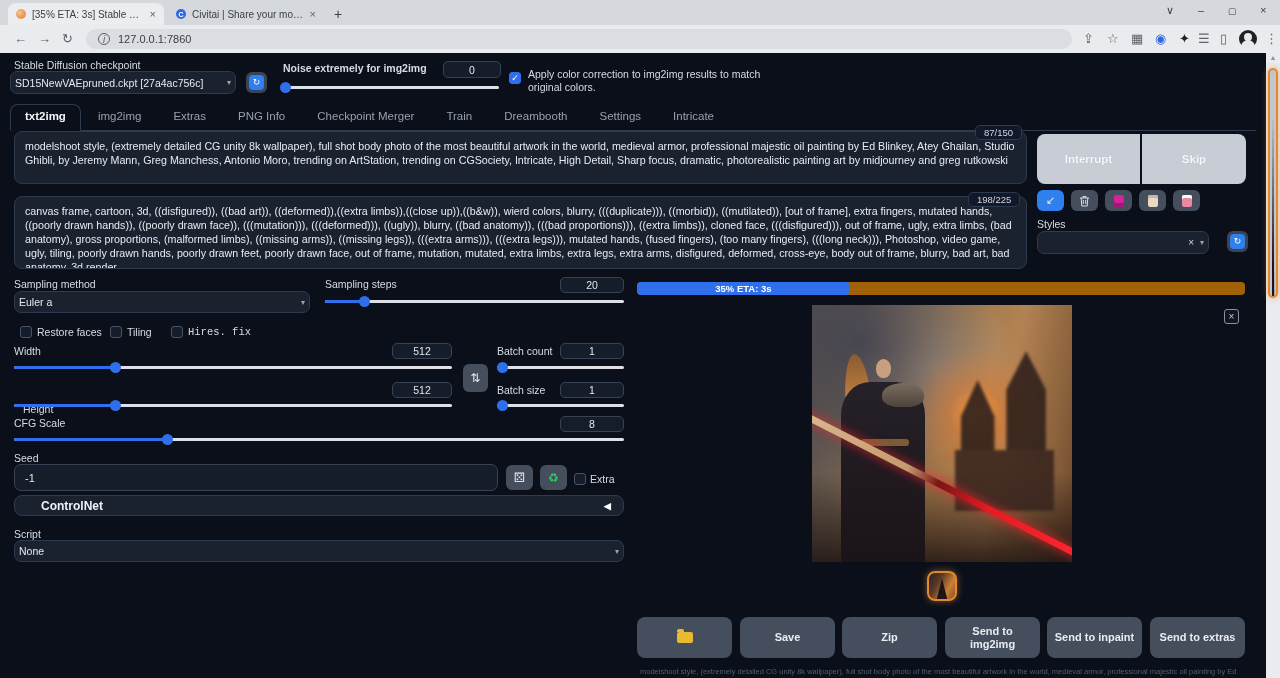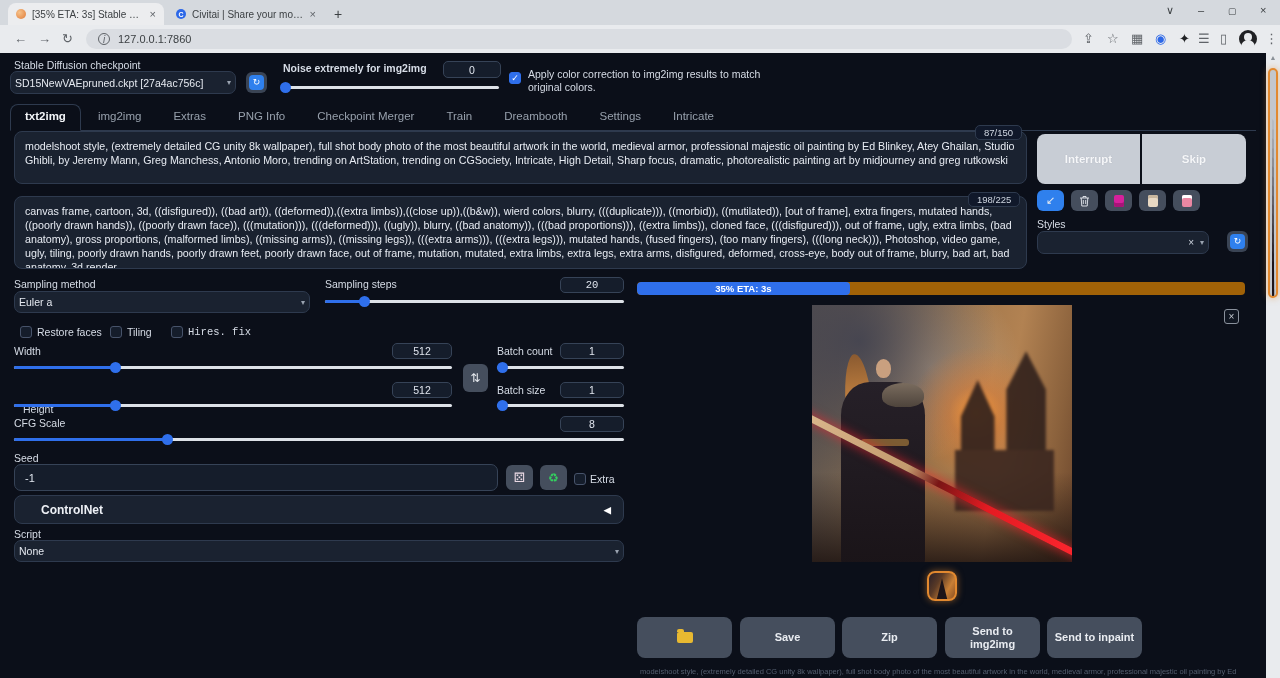--- a/index.html
+++ b/index.html
@@ -89,21 +89,21 @@
 
   .thumb { position:absolute; left:927px; top:571px; width:30px; height:30px; border:2px solid #e2892f; border-radius:8px; box-shadow:0 0 7px rgba(226,137,47,.55); overflow:hidden;
     background:linear-gradient(120deg,#2a2028 0%,#5a3a26 35%,#c97f35 70%,#8a4f22 100%); }
   .thumb::after { content:""; position:absolute; left:25%; top:20%; width:50%; height:80%; background:#1d1418; clip-path:polygon(50% 0,90% 100%,10% 100%); }
 
   .folder { width:16px; height:11px; background:#e8b931; border-radius:2px; position:relative; }
   .folder::before { content:""; position:absolute; left:0; top:-3px; width:7px; height:3px; background:#e8b931; border-radius:2px 2px 0 0; }
 
   .geninfo { position:absolute; left:640px; top:667px; width:600px; height:11px; overflow:hidden; color:#555f6f; font-size:7.5px; line-height:10px; }
 
-  .accordion { position:absolute; left:14px; top:495px; width:610px; height:29px; background:#1a2230; border:1px solid #2e3a4e; border-radius:8px; display:flex; align-items:center; padding:0 12px 0 26px; color:#eef1f6; font-size:12px; font-weight:600; }
+  .accordion { position:absolute; left:14px; top:495px; width:610px; height:21px; background:#1a2230; border:1px solid #2e3a4e; border-radius:8px; display:flex; align-items:center; padding:0 12px 0 26px; color:#eef1f6; font-size:12px; font-weight:600; }
   .accordion .arrow { margin-left:auto; font-size:9px; color:#fff; }
 </style>
 </head>
 <body>
 
 <div class="stage">
 
   <div class="tabstrip">
     <div class="btab active" style="left:8px;width:156px;">
       <span class="fav fav-sd"></span>
@@ -214,21 +214,21 @@
     <span class="inner">↻</span>
   </div>
 
   <div class="lbl" style="left:14px;top:278px;">Sampling method</div>
   <div class="dd" style="left:14px;top:291px;width:296px;height:22px;">
     <span>Euler a</span>
     <span class="caret">▾</span>
   </div>
 
   <div class="lbl" style="left:325px;top:278px;">Sampling steps</div>
-  <input class="numbox" style="left: 560px; top: 277px; width: 64px; height: 16px; font-family: Liberation Mono, monospace;" value="20">
+  <input class="numbox" style="left: 560px; top: 277px; width: 64px; height: 16px;" value="20">
   <div class="slider" style="left:325px;top:296px;width:299px;">
     <div class="sl-track">
         <div class="sl-fill" style="width:13%;"></div>
       </div>
     <div class="sl-knob" style="left:13%;"></div>
   </div>
 
   <span class="cb" style="left:20px;top:326px;"></span>
   <div class="lbl" style="left:37px;top:326px;">Restore faces</div>
   <span class="cb" style="left:110px;top:326px;"></span>
@@ -330,16 +330,17 @@
 
   <div class="thumb"></div>
 
   <div class="bigbtn" style="left:637px;top:617px;">
     <span class="folder"></span>
   </div>
   <div class="bigbtn" style="left:740px;top:617px;">Save</div>
   <div class="bigbtn" style="left:842px;top:617px;">Zip</div>
   <div class="bigbtn" style="left:945px;top:617px;">Send to img2img</div>
   <div class="bigbtn" style="left:1047px;top:617px;">Send to inpaint</div>
+  <div class="bigbtn" style="left:1150px;top:617px;">Send to extras</div>
 
   <div class="geninfo">modelshoot style, (extremely detailed CG unity 8k wallpaper), full shot body photo of the most beautiful artwork in the world, medieval armor, professional majestic oil painting by Ed Blinkey, Atey Ghailan, Studio Ghibli, by Jeremy Mann, Greg Manchess, Antonio Moro, trending on ArtStation, trending on CGSociety, Intricate, High Detail, Sharp focus, dramatic, photorealistic painting art by midjourney and greg rutkowski</div>
 
 </div>
 
 </body></html>

